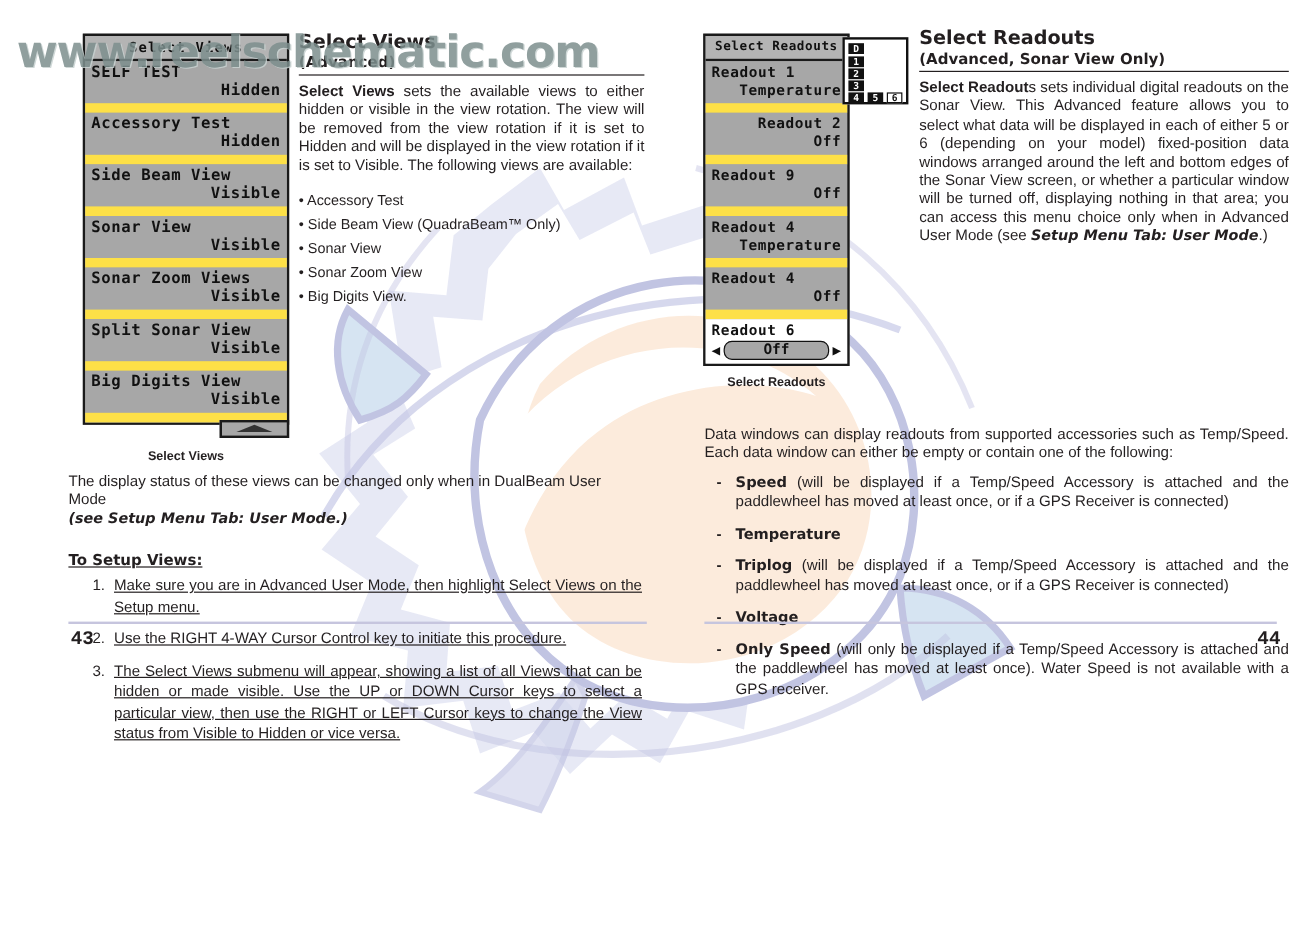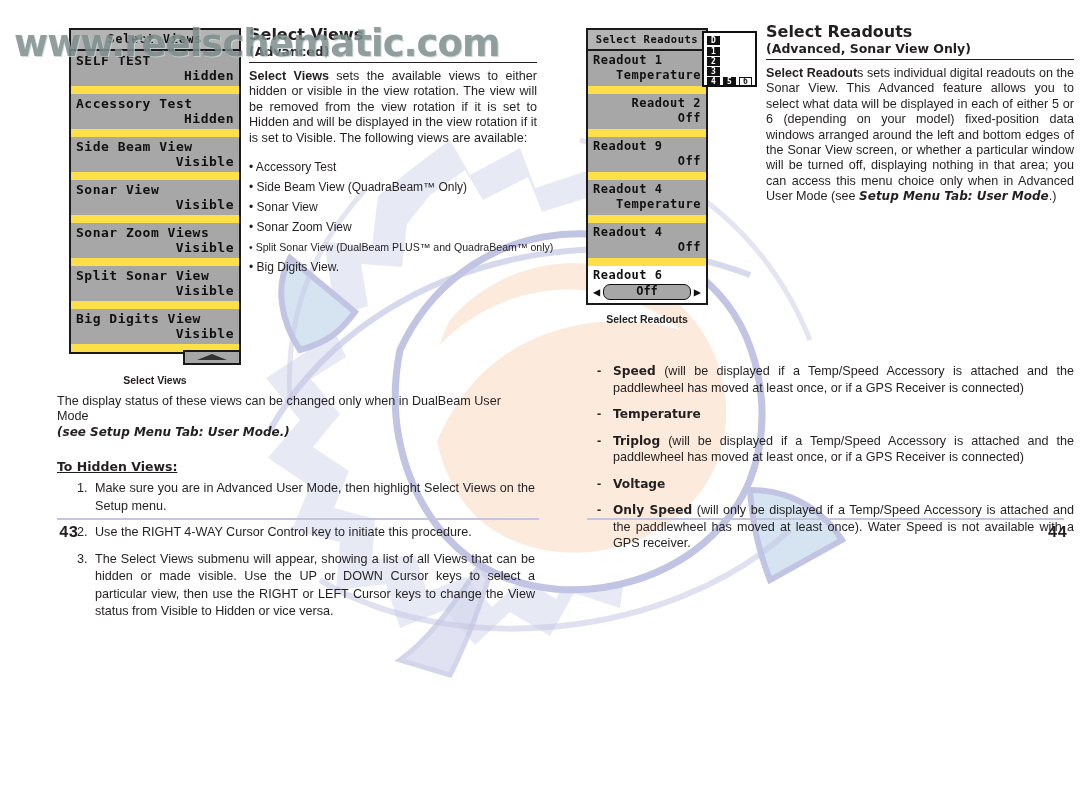--- a/index.html
+++ b/index.html
@@ -219,20 +219,21 @@
     color: #231f20;
     text-decoration: underline;
   }
   ol.steps {
     margin: 6px 0 0 0;
     padding-left: 34px;
     font-family: "Liberation Sans", sans-serif;
     font-size: 12.6px;
     line-height: 17.5px;
     color: #231f20;
+    text-decoration: underline;
   }
   ol.steps li { margin-bottom: 9px; text-align: justify; padding-left: 4px; }
 
   ul.dashlist { list-style: none; margin: 8px 0 0; padding: 0; }
   ul.dashlist > li {
     position: relative;
     padding-left: 26px;
     margin-bottom: 10px;
     font-family: "Liberation Sans", sans-serif;
     font-size: 12.6px;
@@ -342,32 +343,31 @@
       <div class="hr-thin"></div>
       <div class="body">
         <b>Select Views</b><span> sets the available views to either hidden or visible in the view rotation.  The view will be removed from the view rotation if it is set to Hidden and will be displayed in the view rotation if it is set to Visible. The following views are available:</span>
       </div>
 
       <div class="bullets" style="margin-top:11px;">
         <div>• Accessory Test</div>
         <div>• Side Beam View (QuadraBeam™ Only)</div>
         <div>• Sonar View</div>
         <div>• Sonar Zoom View</div>
-        <div style="font-size:10.6px;">• Split Sonar View (DualBeam PLUS™ and QuadraBeam™ only)</div>
         <div>• Big Digits View.</div>
       </div>
     </div>
 
     <div style="position:absolute; left:36px; top:394px; width:478px;">
       <div class="body left">
         <span>The display status of these views can be changed only when in DualBeam User Mode </span><br>
         <span class="ital-bold">(see Setup Menu Tab: User Mode.)</span>
       </div>
 
-      <div class="uline-head" style="margin-top:19px;">To Hidden Views:</div>
+      <div class="uline-head" style="margin-top:19px;">To Setup Views:</div>
 
       <ol class="steps">
         <li>Make sure you are in Advanced User Mode, then highlight Select Views on the Setup menu.</li>
         <li>Use the RIGHT 4-WAY Cursor Control key to initiate this procedure.</li>
         <li>The Select Views submenu will appear, showing a list of all Views that can be hidden or made visible. Use the UP or DOWN Cursor keys to select a particular view, then use the RIGHT or LEFT Cursor keys to change the View status from Visible to Hidden or vice versa.</li>
       </ol>
     </div>
 
     <div class="footer-rule"></div>
     <div class="page-num">43</div>
@@ -424,20 +424,21 @@
     <div style="position:absolute; left:205px; top:23px; width:308px;">
       <div class="h1">Select Readouts</div>
       <div class="h2">(Advanced, Sonar View Only)</div>
       <div class="hr-thin"></div>
       <div class="body">
         <b>Select Readout</b><span>s sets individual digital readouts on the Sonar View. This Advanced feature allows you to select what data will be displayed in each of either 5 or 6 (depending on your model) fixed-position data windows arranged around the left and bottom edges of the Sonar View screen, or whether a particular window will be turned off, displaying nothing in that area; you can access this menu choice only when in Advanced User Mode (see </span><span class="ital-bold">Setup Menu Tab: User Mode</span><span>.)</span>
       </div>
     </div>
 
     <div style="position:absolute; left:26px; top:355px; width:487px;">
+      <div class="body">Data windows can display readouts from supported accessories such as Temp/Speed. Each data window can either be empty or contain one of the following:</div>
 
       <ul class="dashlist">
         <li>
           <b>Speed</b><span> (will be displayed if a Temp/Speed Accessory is attached and the paddlewheel has moved at least once, or if a GPS Receiver is connected)</span>
         </li>
         <li>
           <b>Temperature</b><span></span>
         </li>
         <li>
           <b>Triplog</b><span> (will be displayed if a Temp/Speed Accessory is attached and the paddlewheel has moved at least once, or if a GPS Receiver is connected)</span>

